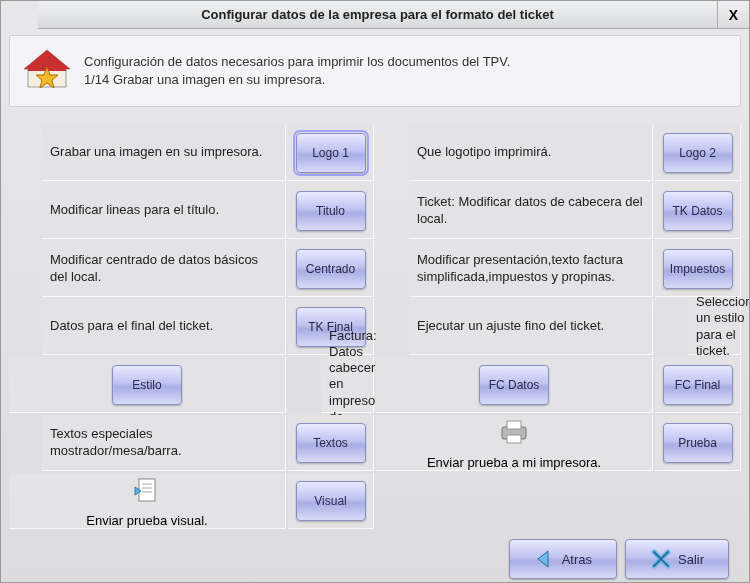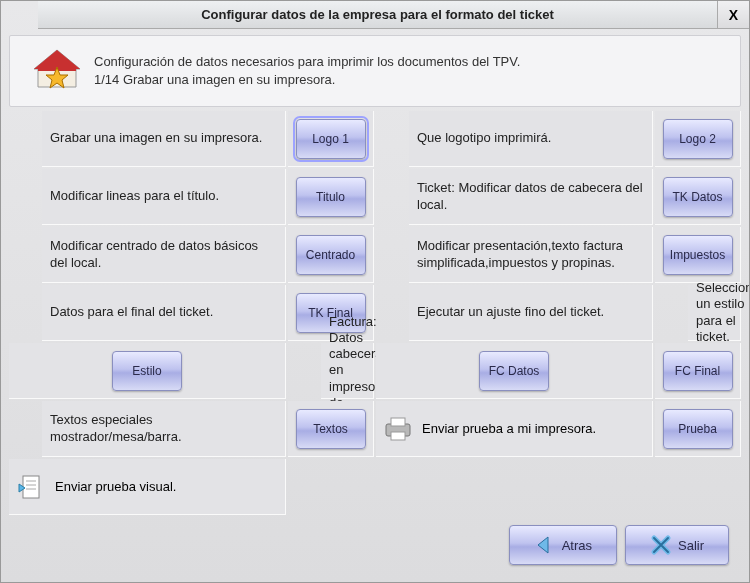--- a/index.html
+++ b/index.html
@@ -41,26 +41,26 @@
     background: linear-gradient(to bottom, #f0f0f2, #dcdcde);
     cursor: pointer;
   }
   .content {
     padding: 6px 8px;
   }
   .desc-panel {
     background: #f4f4f6;
     border: 1px solid #cfcfd4;
     border-radius: 2px;
-    padding: 8px 20px;
+    padding: 8px 10px;
     display: flex;
     align-items: center;
     gap: 10px;
     min-height: 72px;
-    margin-bottom: 4px;
+    margin-bottom: 18px;
   }
   .desc-text { color: #333; line-height: 1.35; }
   .house-icon { width: 54px; height: 48px; flex-shrink: 0; }
 
   .grid {
     display: grid;
     grid-template-columns: 1fr 86px 1fr 86px;
     grid-auto-rows: 56px;
     gap: 2px;
   }
@@ -102,20 +102,21 @@
     outline-offset: 1px;
   }
   .icon-cell {
     background: #e3e3e6;
     display: flex;
     align-items: center;
     gap: 10px;
     padding: 4px 8px;
     border-bottom: 1px solid #fafafa;
     border-right: 1px solid #fafafa;
+    flex-direction: column;
   }
   .printer-icon { width: 28px; height: 26px; flex-shrink: 0; }
 
   .footer {
     display: flex;
     justify-content: flex-end;
     gap: 8px;
     padding: 10px 12px 0 12px;
   }
   .footer-btn {
@@ -223,20 +224,23 @@
     <div class="icon-cell">
       <svg class="printer-icon" viewBox="0 0 28 26">
         <rect x="6" y="2" width="16" height="22" fill="#fff" stroke="#888"></rect>
         <line x1="9" y1="7" x2="19" y2="7" stroke="#aaa"></line>
         <line x1="9" y1="11" x2="19" y2="11" stroke="#aaa"></line>
         <line x1="9" y1="15" x2="19" y2="15" stroke="#aaa"></line>
         <polygon points="2,10 8,14 2,18" fill="#5bb6e8" stroke="#2a7fa8"></polygon>
       </svg>
       <span>Enviar prueba visual.</span>
     </div>
+    <div class="cell-btn">
+        <button class="btn">Visual</button>
+      </div>
   </div>
 
   <div class="footer">
     <button class="footer-btn">
       <svg width="22" height="22" viewBox="0 0 22 22">
         <polygon points="14,3 4,11 14,19" fill="#6fb9e8" stroke="#2a6f9e" stroke-width="1"></polygon>
       </svg>
       <span>Atras</span>
     </button>
     <button class="footer-btn">

